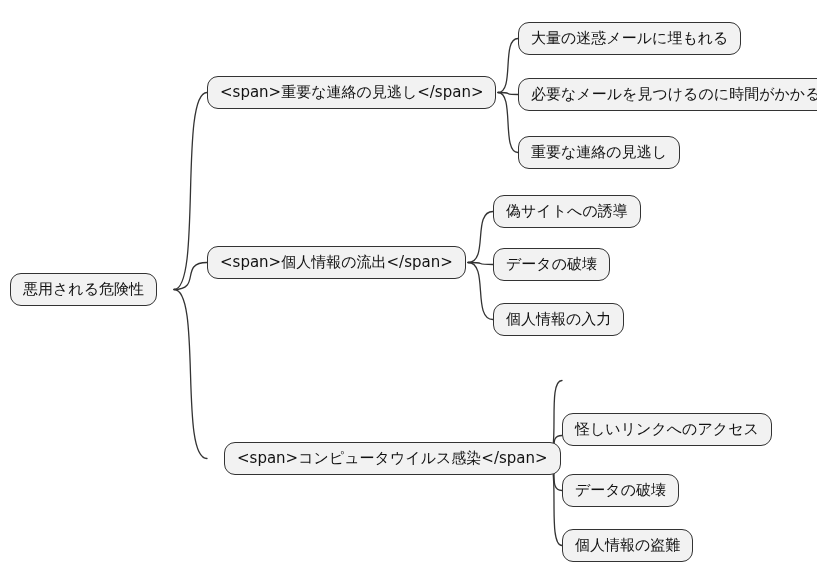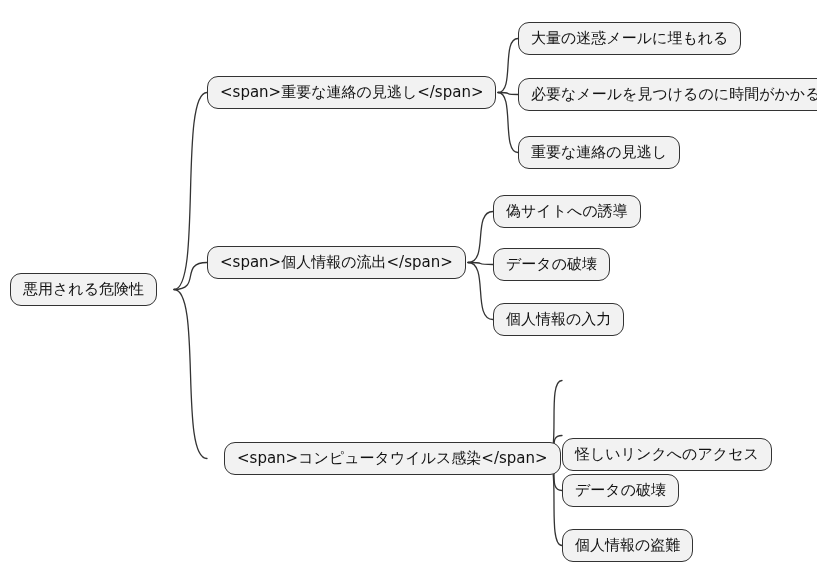--- a/index.html
+++ b/index.html
@@ -70,17 +70,17 @@
   <div class="node" id="n-b0c0" style="left:518px; top:22px">大量の迷惑メールに埋もれる</div>
   <div class="node" id="n-b0c1" style="left:518px; top:78px">必要なメールを見つけるのに時間がかかる</div>
   <div class="node" id="n-b0c2" style="left:518px; top:136px">重要な連絡の見逃し</div>
 
   <div class="node" id="n-b1c0" style="left:493px; top:195px">偽サイトへの誘導</div>
   <div class="node" id="n-b1" style="left:207px; top:246px">&lt;span&gt;個人情報の流出&lt;/span&gt;</div>
   <div class="node" id="n-b1c1" style="left:493px; top:248px">データの破壊</div>
   <div class="node" id="n-b1c2" style="left:493px; top:303px">個人情報の入力</div>
 
   <div class="node" id="n-b2" style="left:224px; top:442px">&lt;span&gt;コンピュータウイルス感染&lt;/span&gt;</div>
-  <div class="node" id="n-b2c1" style="left:562px; top:438px">怪しいリンクへのアクセス</div>
+  <div class="node" id="n-b2c1" style="left:562px; top:413px">怪しいリンクへのアクセス</div>
   <div class="node" id="n-b2c2" style="left:562px; top:474px">データの破壊</div>
   <div class="node" id="n-b2c3" style="left:562px; top:529px">個人情報の盗難</div>
 
 </div>
 
 </body></html>

